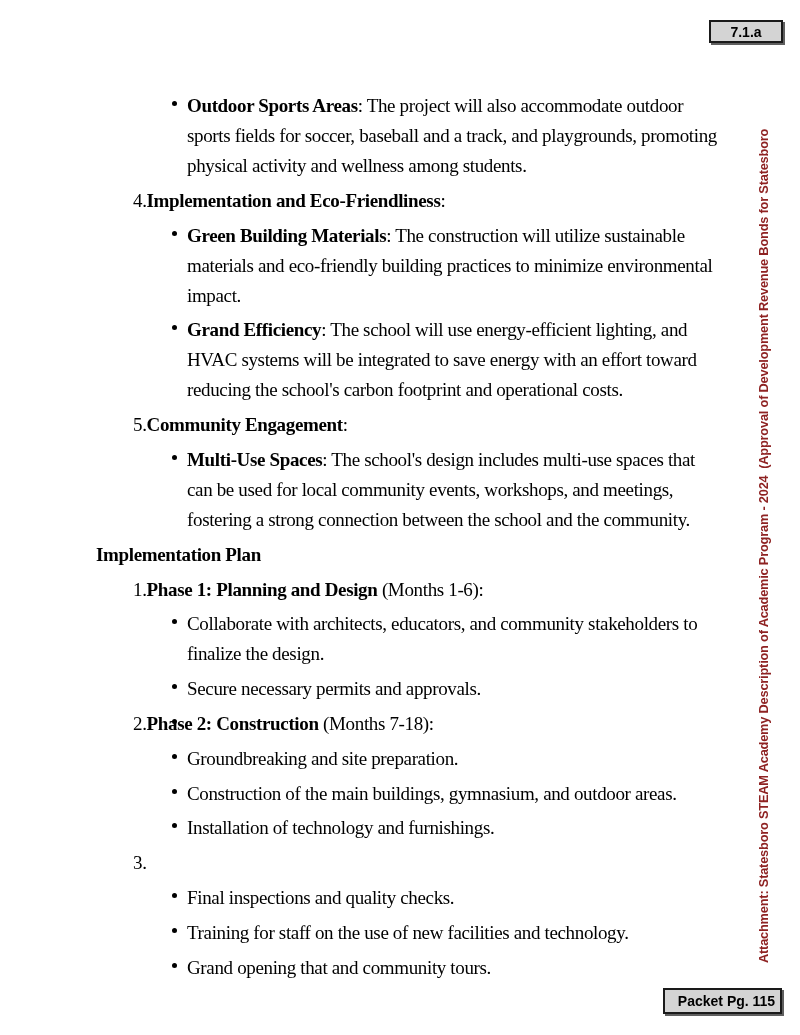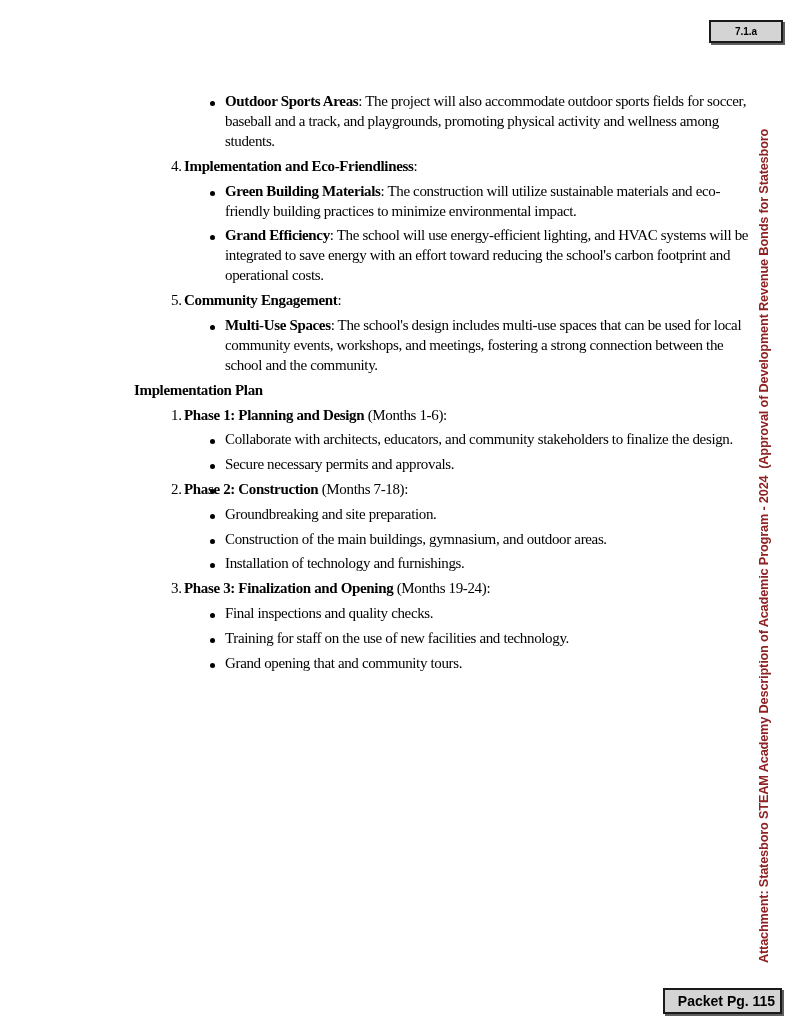--- a/index.html
+++ b/index.html
@@ -20,21 +20,21 @@
     background: #d4d4d4;
     border: 2px solid #1a1a1a;
     box-shadow: 2px 2px 0 #5f5f5f;
     display: flex;
     align-items: center;
     justify-content: center;
     font-family: "Liberation Sans", "DejaVu Sans", sans-serif;
     font-weight: bold;
     color: #000000;
   }
-  .badge.section { left: 709px; top: 20px; width: 74px; height: 23px; font-size: 10px; }
+  .badge.section { left: 709px; top: 20px; width: 74px; height: 23px; font-size: 14px; }
   .badge.packet  { left: 663px; top: 988px; width: 119px; height: 26px; font-size: 14px; }
 
   
   .sidebar-label {
     position: absolute;
     left: 756px;
     top: 963px;
     transform: rotate(-90deg);
     transform-origin: 0 0;
     white-space: pre;
@@ -44,24 +44,23 @@
     letter-spacing: -0.2px;
     line-height: 16px;
   }
 
   
   .content {
     position: absolute;
     left: 96px;
     top: 91px;
     width: 622px;
-    font-size: 15px;
-    line-height: 20px;
+    font-size: 19px;
+    line-height: 30px;
     letter-spacing: -0.35px;
-    margin-left: 38px;
   }
   .content p { margin: 0 0 4.8px 0; }
   .b { font-weight: bold; }
   p.heading { font-weight: bold; }
   p.numbered { display: flex; padding-left: 37px; }
   p.numbered .num { flex: 0 0 13px; }
   p.bullet {
     position: relative;
     box-sizing: border-box;
     width: 622px;
@@ -110,21 +109,20 @@
       <p class="bullet"><span class="dot"></span></p>
       <p class="numbered">
         <span class="num">2.</span>
         <span><span class="b">Phase 2: Construction</span> (Months 7-18):</span>
       </p>
       <p class="bullet"><span class="dot"></span><span>Groundbreaking and site preparation.</span></p>
       <p class="bullet"><span class="dot"></span><span>Construction of the main buildings, gymnasium, and outdoor areas.</span></p>
       <p class="bullet"><span class="dot"></span><span>Installation of technology and furnishings.</span></p>
       <p class="numbered">
         <span class="num">3.</span>
-        <span><span class="b">Phase 3: Finalization and Opening</span> (Months 19-24):</span>
       </p>
       <p class="bullet"><span class="dot"></span><span>Final inspections and quality checks.</span></p>
       <p class="bullet"><span class="dot"></span><span>Training for staff on the use of new facilities and technology.</span></p>
       <p class="bullet"><span class="dot"></span><span>Grand opening that and community tours.</span></p>
     </div>
 
   <div class="badge packet" style="background: rgb(212, 212, 212); border-color: rgb(26, 26, 26); padding-left: 8px;">Packet Pg. 115</div>
 
 </div>
 

